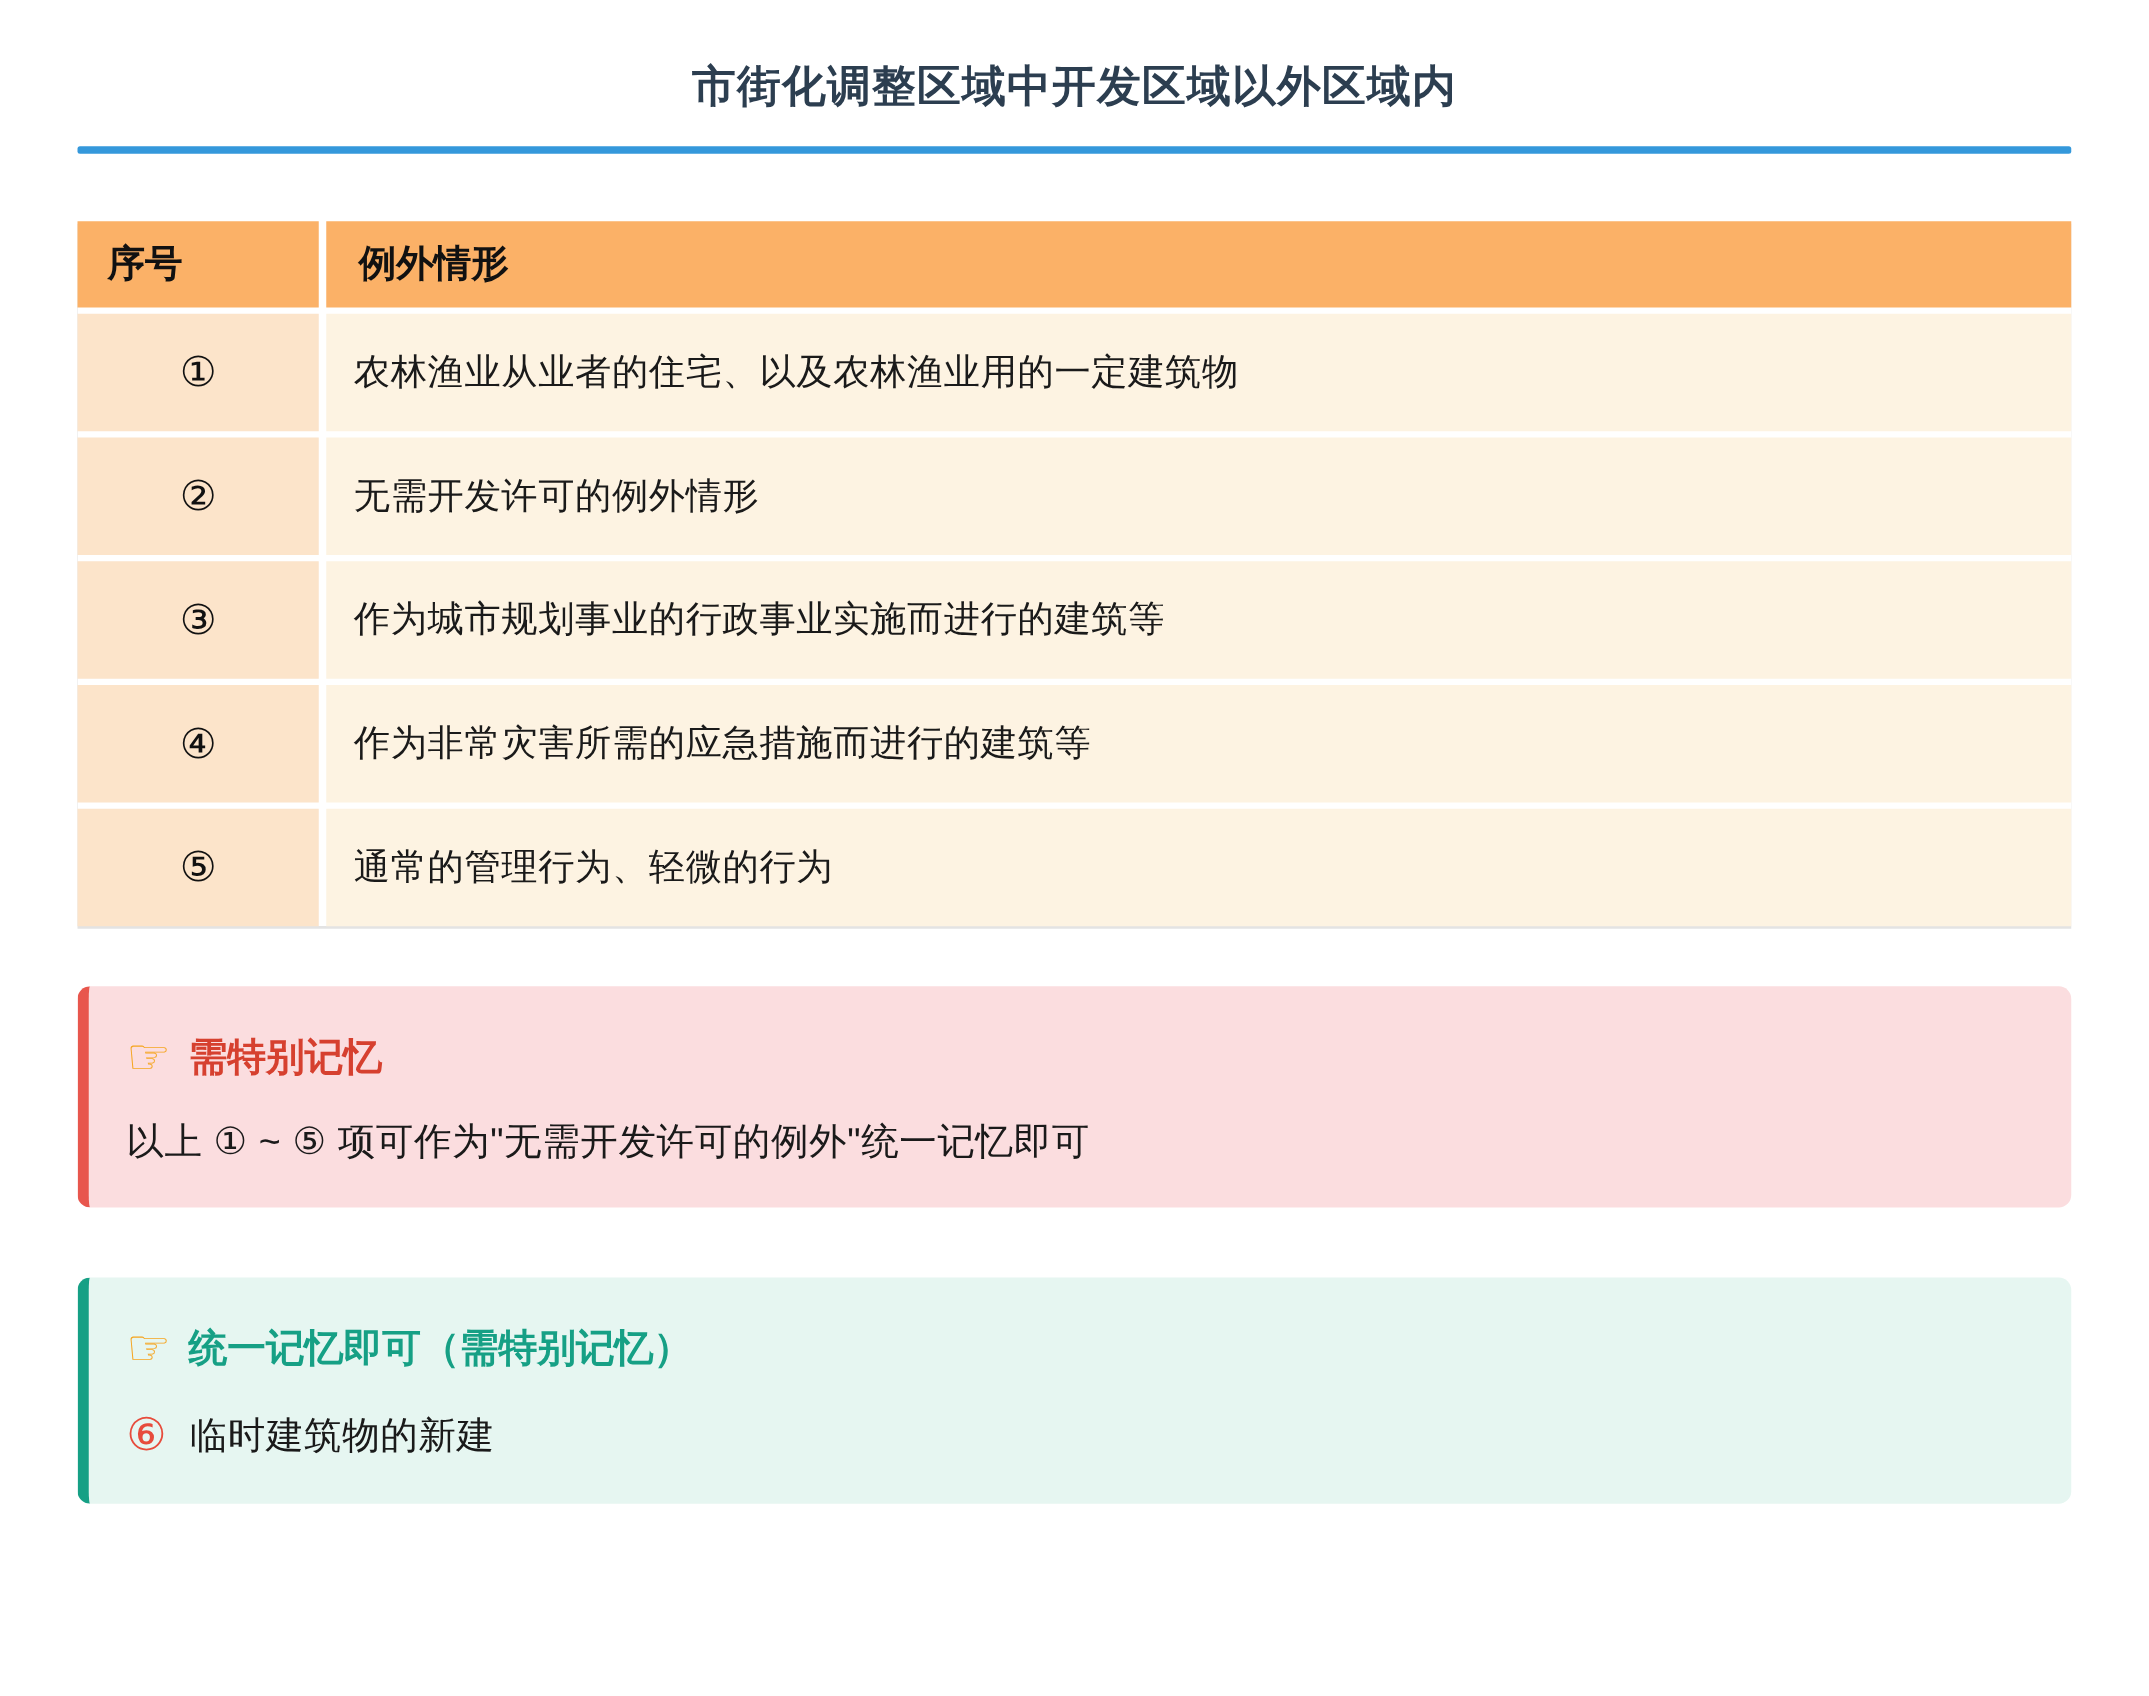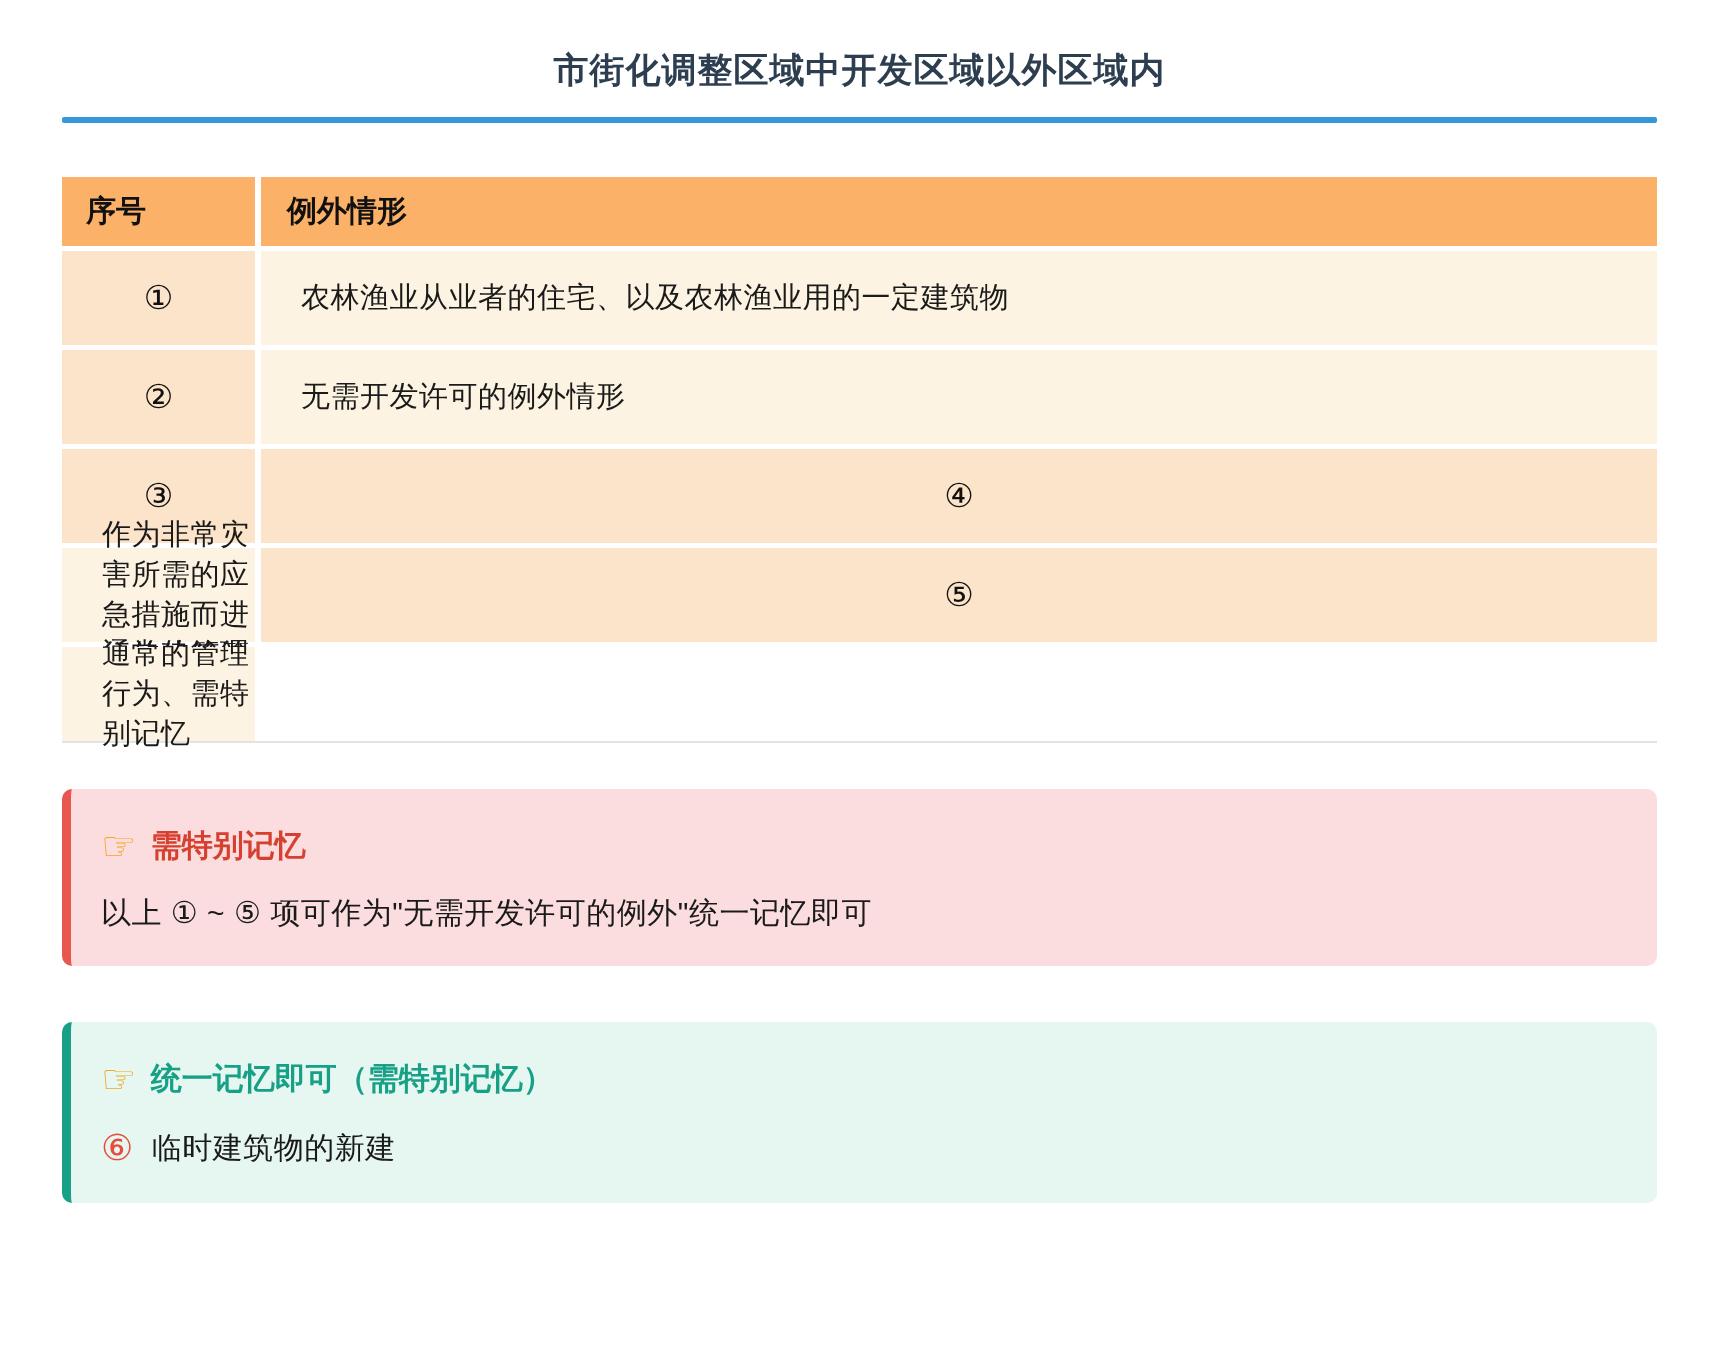--- a/index.html
+++ b/index.html
@@ -56,21 +56,21 @@
     font-size: 29px;
   }
   .td-num {
     background: #fce4ca;
     justify-content: center;
     font-size: 33px;
     color: #111111;
   }
   .td-text {
     background: #fdf3e2;
-    padding-left: 40px;
+    padding-left: 22px;
     letter-spacing: 0.5px;
   }
 
   
   .callout {
     border-radius: 10px;
     padding: 30px 42px 32px 30px;
   }
   .memo-box {
     margin-top: 48px;
@@ -134,26 +134,27 @@
     <div class="th th-num">序号</div>
     <div class="th th-desc">例外情形</div>
 
     <div class="td td-num">①</div>
     <div class="td td-text">农林渔业从业者的住宅、以及农林渔业用的一定建筑物</div>
 
     <div class="td td-num">②</div>
     <div class="td td-text">无需开发许可的例外情形</div>
 
     <div class="td td-num">③</div>
+    <div class="td td-text">作为城市规划事业的行政事业实施而进行的建筑等</div>
 
     <div class="td td-num">④</div>
     <div class="td td-text">作为非常灾害所需的应急措施而进行的建筑等</div>
 
     <div class="td td-num">⑤</div>
-    <div class="td td-text">通常的管理行为、需特别记忆</div>
+    <div class="td td-text">通常的管理行为、轻微的行为</div>
   </div>
 
   <div class="callout memo-box">
     <div class="callout-heading">
       <span class="hand-icon">☞</span>
       <span>需特别记忆</span>
     </div>
     <div class="callout-body">以上 ① ~ ⑤ 项可作为"无需开发许可的例外"统一记忆即可</div>
   </div>
 

